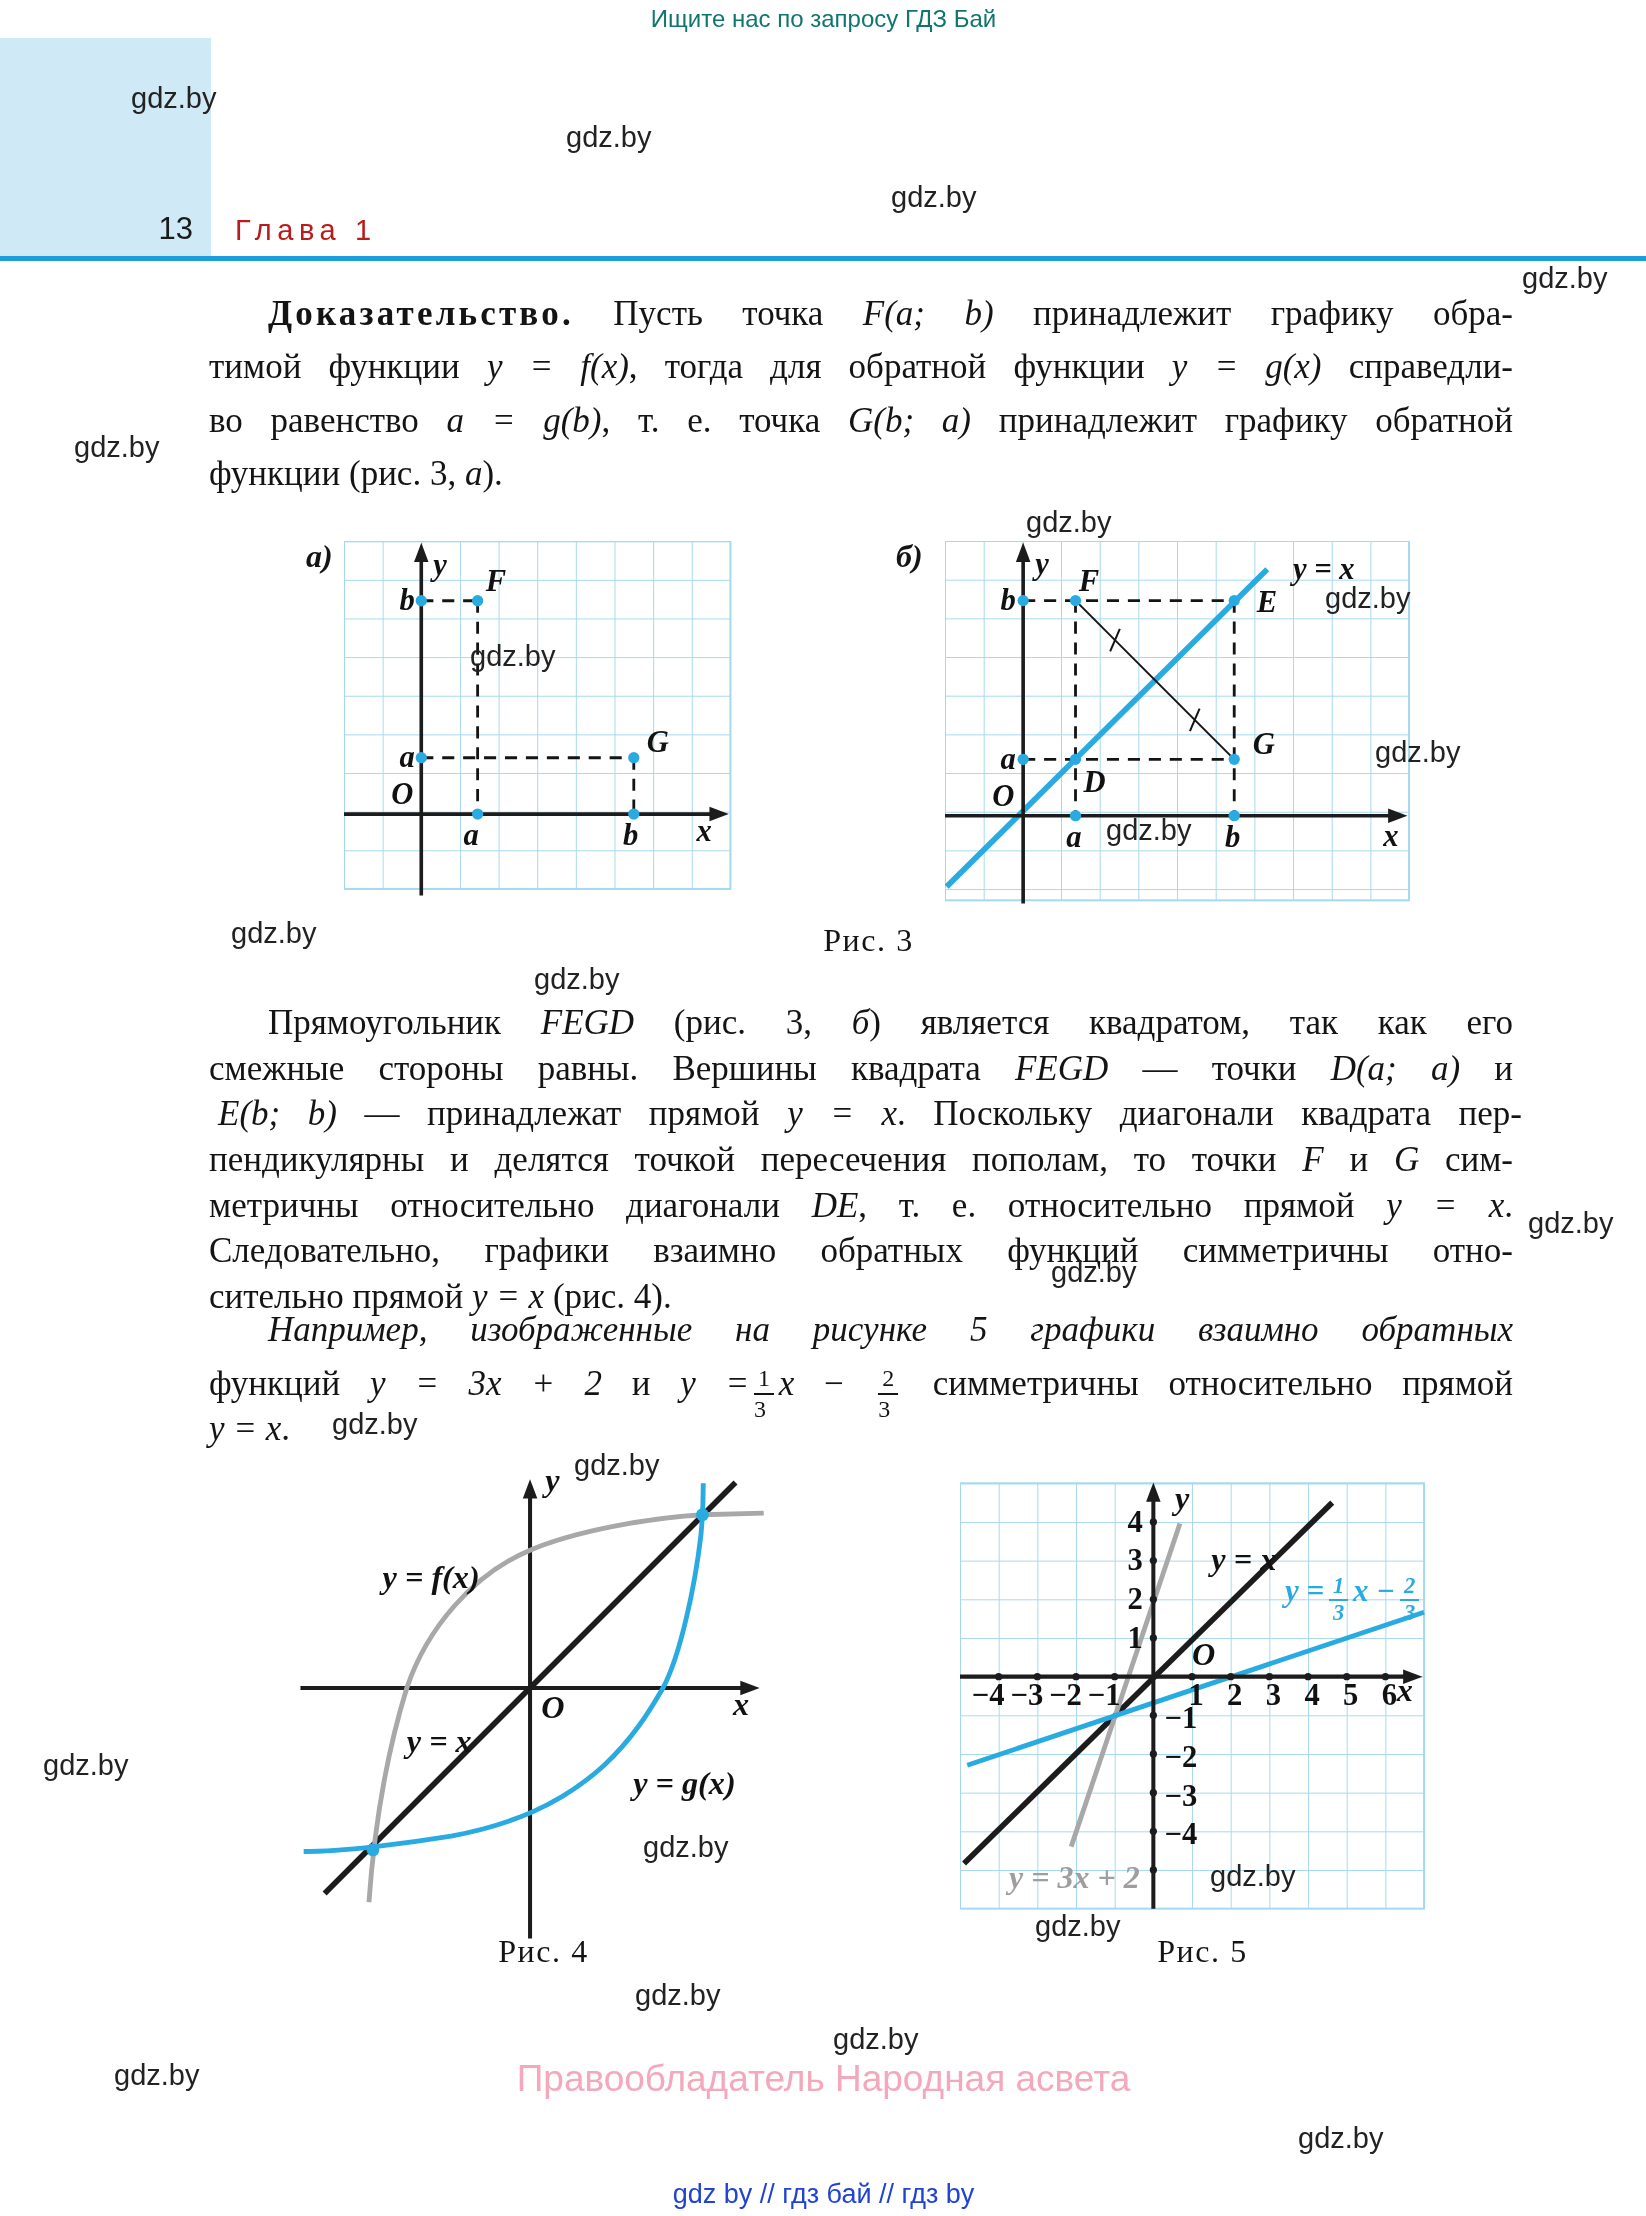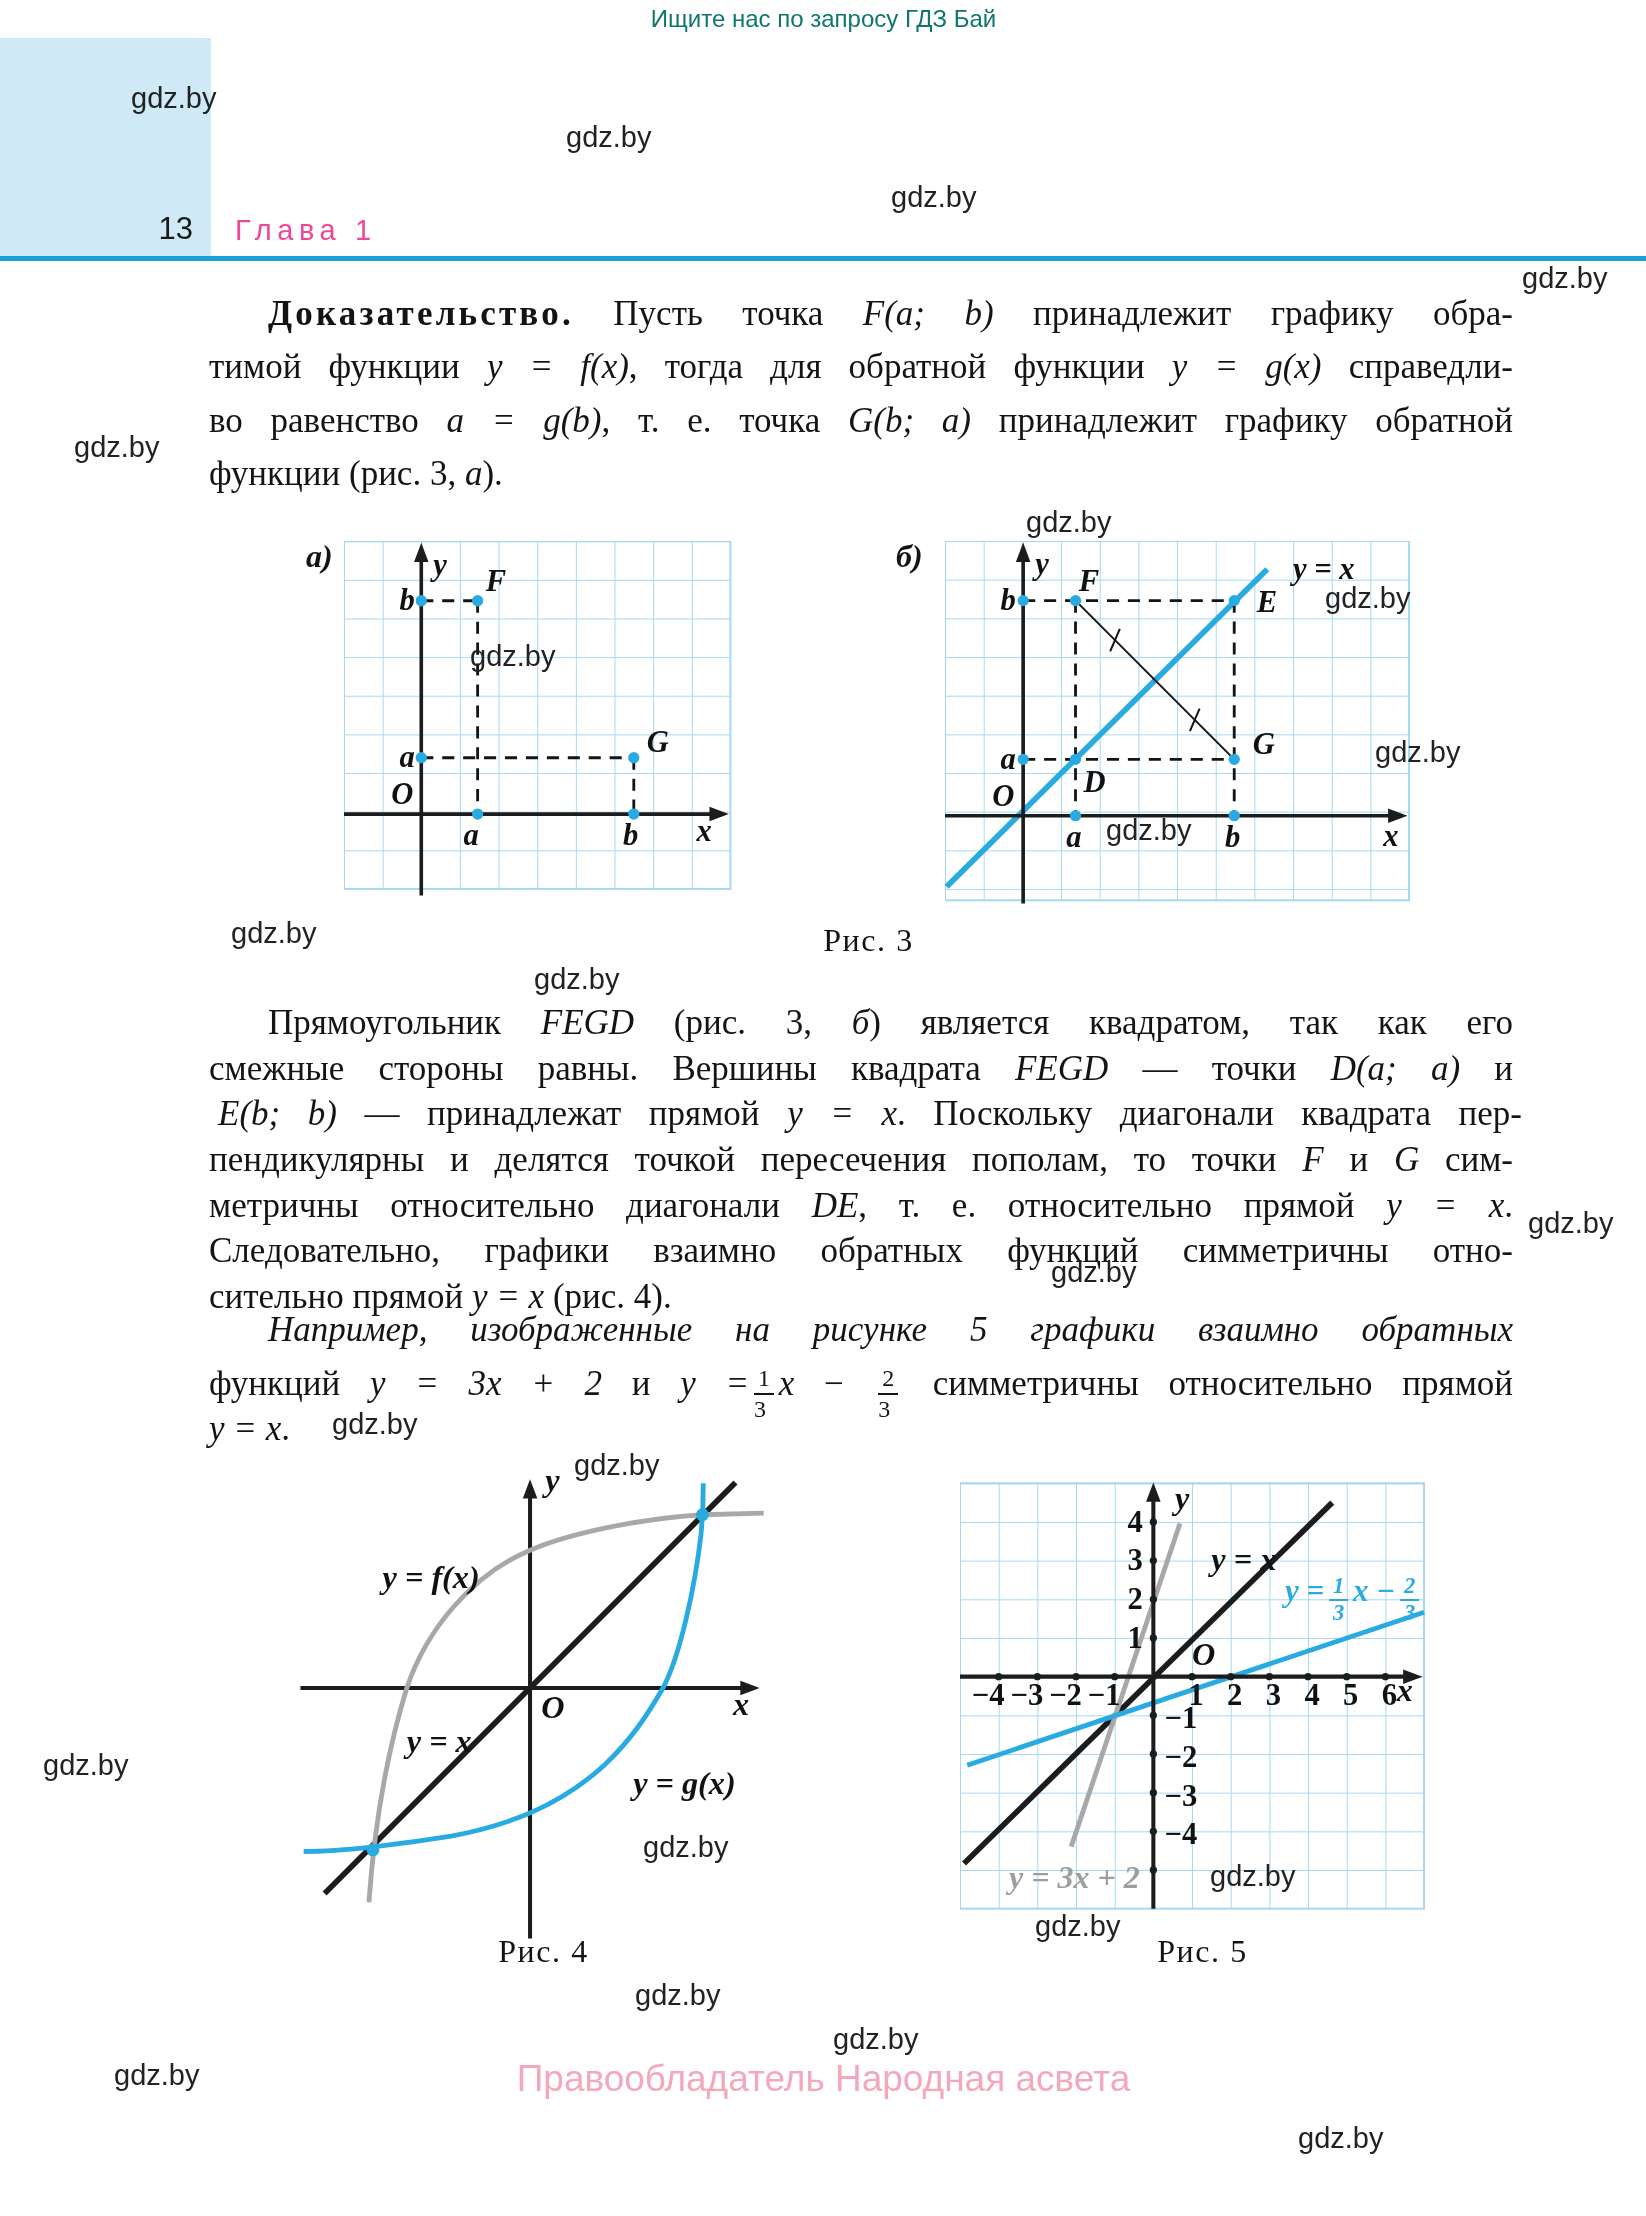--- a/index.html
+++ b/index.html
@@ -4,21 +4,21 @@
 <style>
   html,body{margin:0;padding:0;background:#888;}
   .page{position:relative;width:1647px;height:2216px;background:#ffffff;overflow:hidden;
         font-family:"Liberation Serif",serif;color:#141414;}
   .banner{position:absolute;top:4.8px;left:0;width:100%;text-align:center;
           font-family:"Liberation Sans",sans-serif;font-size:24px;line-height:27px;color:#0f766e;z-index:4;}
   .tab{position:absolute;left:0;top:38px;width:211px;height:218px;background:#cfe9f7;z-index:1;}
   .pagenum{position:absolute;left:129px;top:211px;width:64px;text-align:right;
            font-family:"Liberation Sans",sans-serif;font-size:31px;color:#1a1a1a;z-index:2;}
   .chapter{position:absolute;left:235px;top:214px;font-family:"Liberation Sans",sans-serif;
-           font-size:29px;letter-spacing:5.6px;color:#ec4899;z-index:2;}
+           font-size:29px;letter-spacing:5.6px;color:#b91c1c;z-index:2;}
   .rule{position:absolute;left:0;top:256px;width:100%;height:4.8px;background:#1b9ed9;z-index:2;}
   .wm{position:absolute;font-family:"Liberation Sans",sans-serif;font-size:29px;line-height:32px;
       color:#222;z-index:5;white-space:nowrap;}
   .tline{position:absolute;height:48px;line-height:48px;font-size:35px;white-space:nowrap;z-index:3;}
   .tline.just{white-space:normal;text-align:justify;text-align-last:justify;}
   .m{font-style:italic;}
   .bhead{font-weight:bold;letter-spacing:3.2px;}
   .frac{display:inline-block;vertical-align:-0.62em;text-align:center;margin:0 4.8px;line-height:normal;}
   .frac .n{display:block;font-size:24px;line-height:26.6px;padding:0 4px 0.8px;border-bottom:2.4px solid currentColor;}
   .frac .d{display:block;font-size:24px;line-height:28px;}
@@ -232,20 +232,21 @@
     <text class="st" x="288" y="231" style="font-size:40px;">O</text>
     <text class="st" x="312" y="113" style="font-size:40px;">y = x</text>
   </svg>
   <div class="eq eq-cyan" style="left:1285px;top:1573px;">
     <span class="m">y =</span><span class="frac"><span class="n">1</span><span class="d">3</span></span><span class="m">x −</span><span class="frac"><span class="n">2</span><span class="d">3</span></span>
   </div>
   <div class="eq eq-gray" style="left:1009px;top:1859px;">y = 3x + 2</div>
   <div class="caption" style="left:1142px;top:1933px;">Рис. 5</div>
 
   <div class="pink">Правообладатель Народная асвета</div>
+  <div class="links">gdz by  //  гдз бай  //  гдз by</div>
 
 <span class="wm" style="left: 131px; top: 82px;">gdz.by</span>
     <span class="wm" style="left: 566px; top: 121px;">gdz.by</span>
     <span class="wm" style="left: 891px; top: 181px;">gdz.by</span>
     <span class="wm" style="left: 1522px; top: 262px;">gdz.by</span>
     <span class="wm" style="left: 74px; top: 431px;">gdz.by</span>
     <span class="wm" style="left: 1026px; top: 506px;">gdz.by</span>
     <span class="wm" style="left: 470px; top: 640px;">gdz.by</span>
     <span class="wm" style="left: 1325px; top: 582px;">gdz.by</span>
     <span class="wm" style="left: 1375px; top: 736px;">gdz.by</span>

